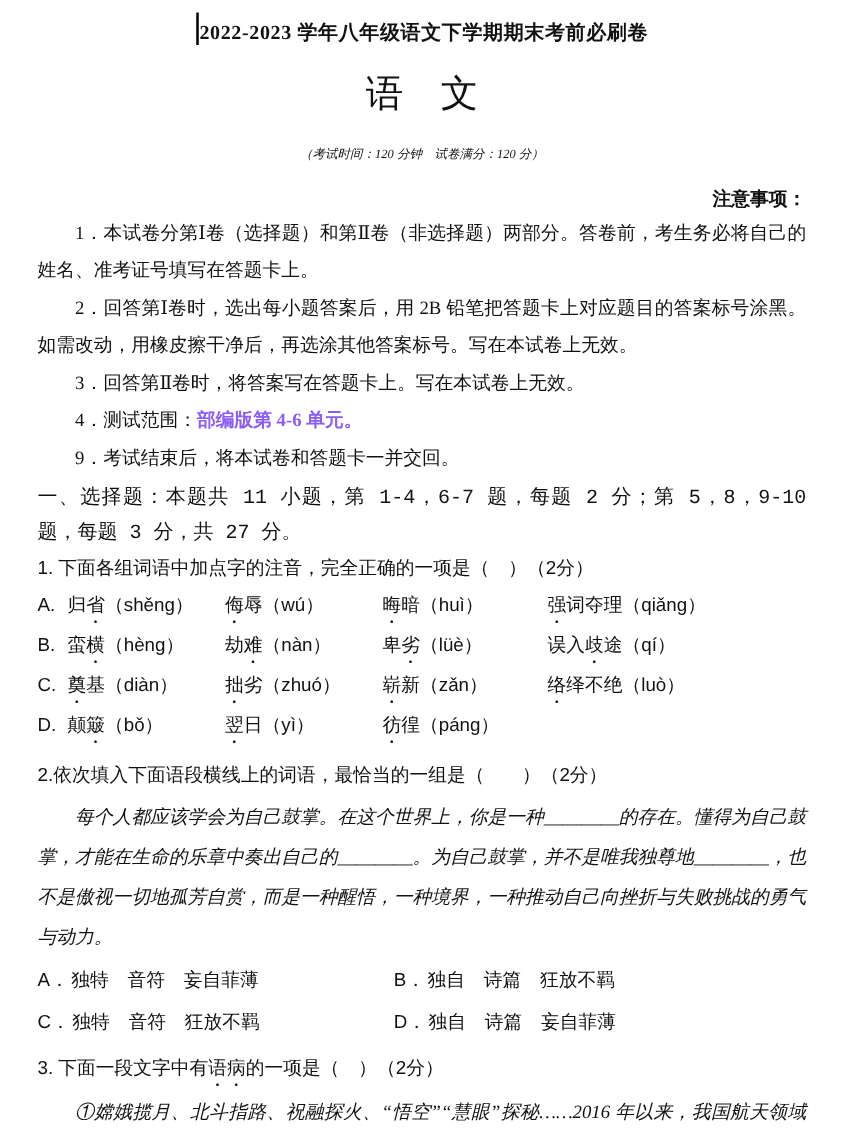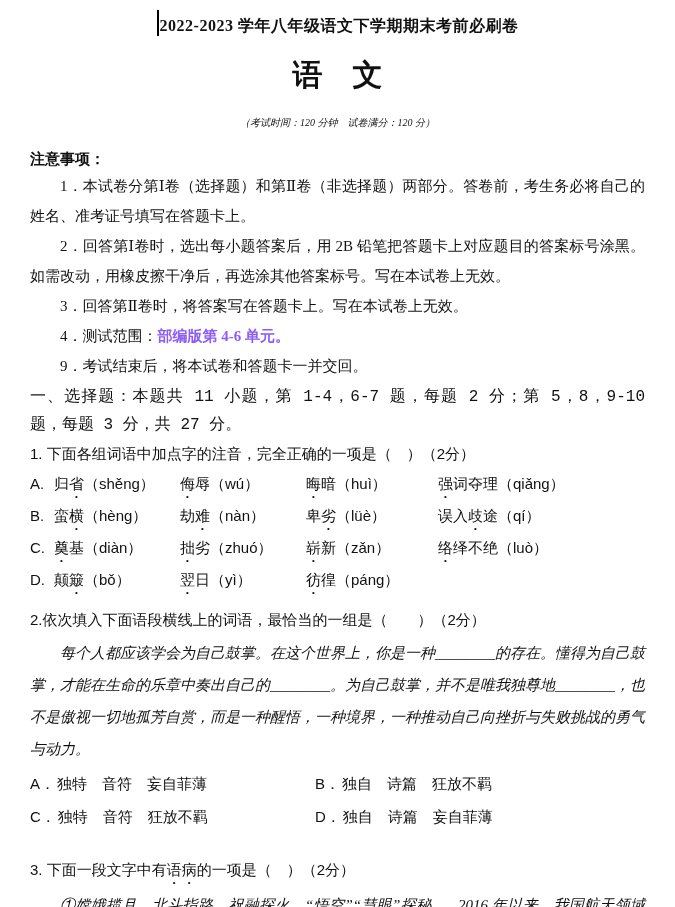--- a/index.html
+++ b/index.html
@@ -29,35 +29,36 @@
     height: 26px;
     background: #000;
     vertical-align: -5px;
     margin-right: 1px;
   }
   .subject {
     margin-top: 16px;
     text-align: center;
     font-size: 30px;
     line-height: 36px;
-    font-weight: 700;
+    font-weight: 400;
   }
   .exam-info {
     margin-top: 20px;
     text-align: center;
     font-size: 10px;
     line-height: 20px;
     font-style: italic;
   }
   .notice-heading {
     margin-top: 14px;
     font-size: 15px;
     line-height: 24px;
     font-weight: bold;
     font-family: "Liberation Sans", "DejaVu Sans", sans-serif;
+    text-align: right;
   }
   .notice p {
     margin: 0;
     font-size: 15px;
     line-height: 30px;
     text-indent: 2em;
     text-align: justify;
   }
   .red { color: #8b5cf6; font-weight: bold; }
   .section-heading {
@@ -97,21 +98,21 @@
   }
   .q2-options {
     display: grid;
     grid-template-columns: 285px auto;
     font-size: 15px;
     line-height: 33px;
     font-family: "Liberation Sans", "DejaVu Sans", sans-serif;
     margin-top: 2px;
   }
   .q2-option .opt-label { margin-right: 2px; }
-  .mt6 { margin-top: 22px; }
+  .mt6 { margin-top: 6px; }
   .mt8 { margin-top: 8px; }
 </style>
 </head>
 <body>
 
 <div class="page">
 
   <h1 class="title"><span class="cursor"></span><span>2022-2023 学年八年级语文下学期期末考前必刷卷</span></h1>
 
   <div class="subject">语　文</div>

